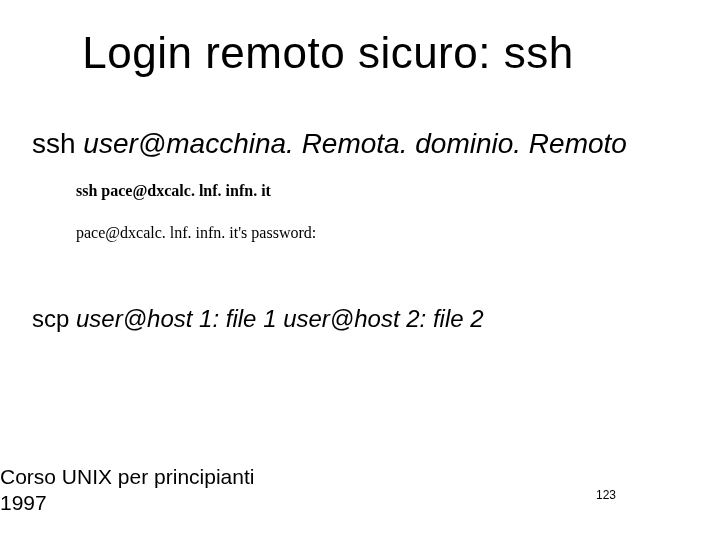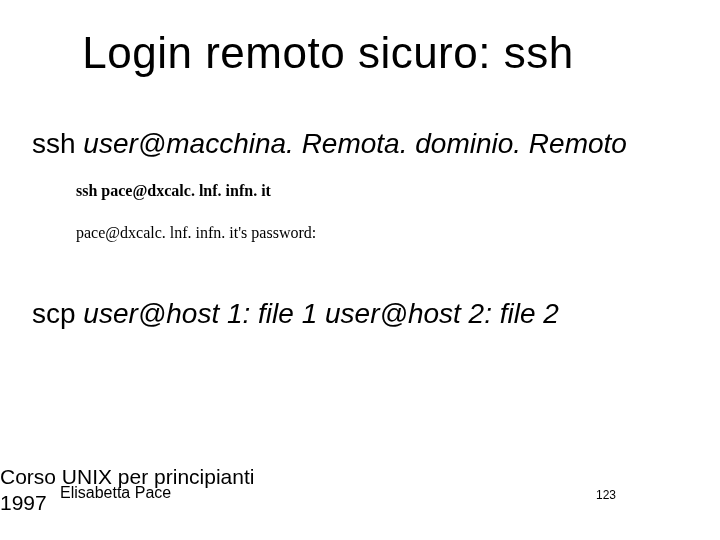--- a/index.html
+++ b/index.html
@@ -50,24 +50,24 @@
     font-weight: bold;
   }
   .term2 {
     position: absolute;
     top: 224px;
     left: 64px;
     margin-left: 12px;
   }
   .line-scp {
     position: absolute;
-    top: 298px;
+    top: 305px;
     left: 32px;
     right: 20px;
-    font-size: 28px;
+    font-size: 24px;
     white-space: nowrap;
   }
   .footer-author {
     position: absolute;
     left: 60px;
     bottom: 38px;
     font-size: 16px;
     text-align: left;
   }
   .footer-center {
@@ -97,20 +97,19 @@
     <span>ssh </span><span class="italic">user@macchina. Remota. dominio. Remoto</span>
   </div>
 
   <div class="term term1">ssh pace@dxcalc. lnf. infn. it</div>
   <div class="term term2">pace@dxcalc. lnf. infn. it's password:</div>
 
   <div class="line-scp">
     <span>scp </span><span class="italic">user@host 1: file 1 user@host 2: file 2</span>
   </div>
 
-  <div class="footer-author">Elisabetta Pace</div>
   <div class="footer-center">
     <span>Corso UNIX per principianti</span><br>
     <span>1997</span>
   </div>
   <div class="footer-page">123</div>
 
 </div>
 
 </body></html>

